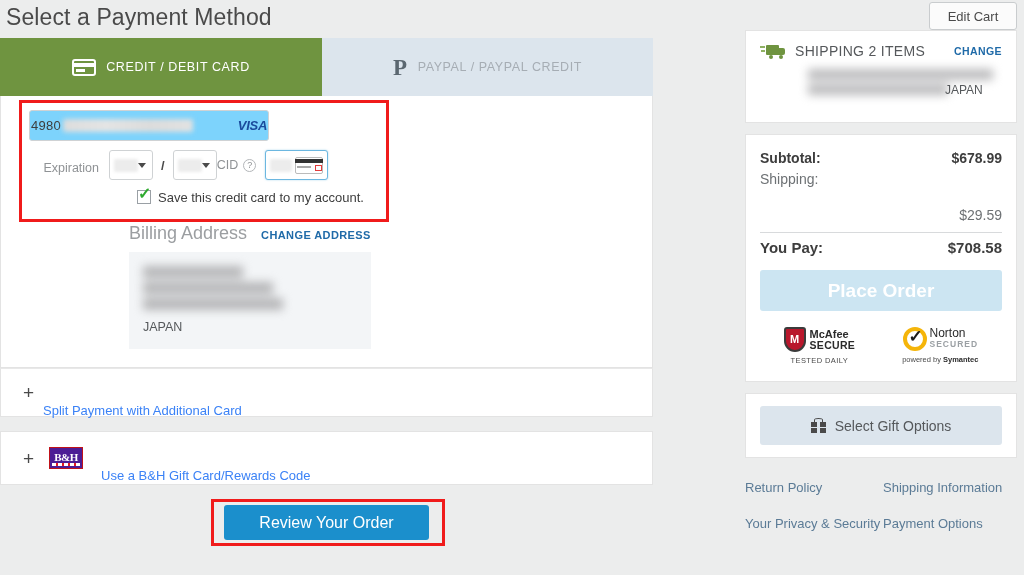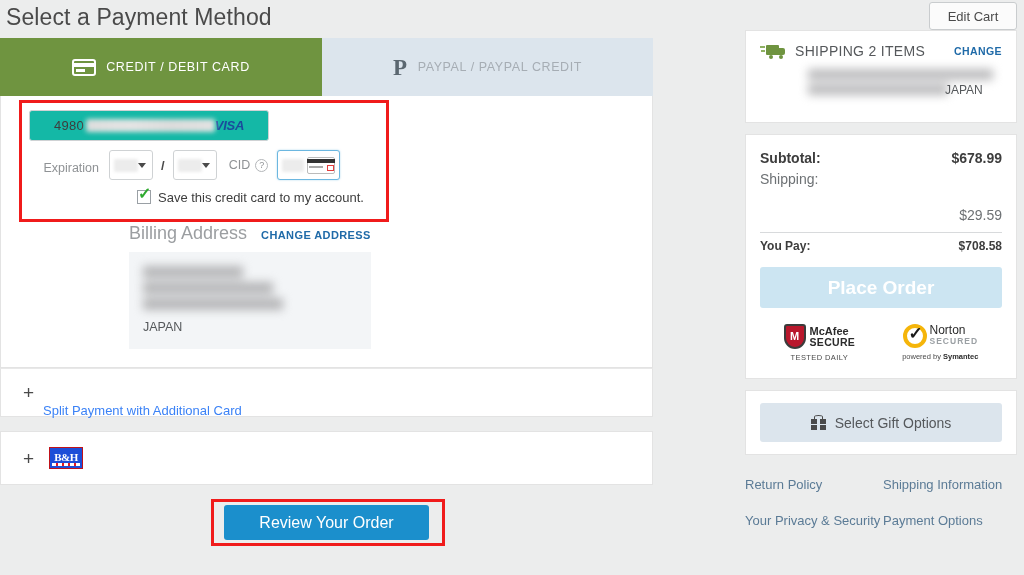--- a/index.html
+++ b/index.html
@@ -45,21 +45,21 @@
   }
   #redbox-card { left: 18px; top: 4px; width: 370px; height: 122px; }
 
   .form-row { display: flex; align-items: flex-start; margin-left: 28px; }
   .form-label {
     width: 80px; text-align: right; font-size: 12.5px; color: #8f9295;
     line-height: 15px; padding-top: 6px; padding-right: 10px;
   }
   .cardnum-field {
     width: 240px; height: 31px; border: 1px solid #cfd2d4; border-radius: 3px;
-    background: #14b8a6; display: flex; align-items: center; padding: 0 24px;
+    background: #7dd3fc; display: flex; align-items: center; padding: 0 1px;
     position: relative;
   }
   .cardnum-text { font-size: 13px; color: #3d3d3d; letter-spacing: .3px; }
   .blur-inline {
     display: inline-block; height: 13px; width: 130px; margin-left: 2px;
     background: linear-gradient(90deg,#dddddd,#e4e4e4,#dcdcdc,#e2e2e2);
     filter: blur(2.5px); border-radius: 2px;
   }
   .visa-mark {
     margin-left: auto; font-style: italic; font-weight: bold; font-size: 13px;
@@ -74,21 +74,21 @@
   .sel .sel-val {
     width: 24px; height: 13px; margin-left: 4px;
     background: #ececec; filter: blur(1.6px); border-radius: 2px;
   }
   .sel .caret {
     position: absolute; right: 6px; top: 50%; margin-top: -2px;
     width: 0; height: 0; border-left: 4px solid transparent;
     border-right: 4px solid transparent; border-top: 5px solid #4a4a4a;
   }
   .slash { margin: 0 8px; font-size: 13px; color: #4a4a4a; font-weight: 600; }
-  .cid-label { font-size: 12.5px; color: #8f9295; margin-left: 12px; }
+  .cid-label { font-size: 12.5px; color: #8f9295; }
   .help-circle {
     width: 13px; height: 13px; border: 1px solid #b3b6b9; border-radius: 50%;
     color: #8f9295; font-size: 9px; line-height: 11px; text-align: center;
     margin-left: 5px; display: inline-block;
   }
   .cid-field {
     margin-left: 9px; width: 63px; height: 30px; border: 1px solid #6cb7e0;
     border-radius: 3px; background: #fff; display: flex; align-items: center;
     padding: 0 4px; box-shadow: 0 0 2px rgba(108,183,224,.6);
   }
@@ -139,21 +139,21 @@
     display: flex; align-items: center; height: 49px; padding-left: 22px;
   }
   .acc-split { margin-top: 0; border-top: 1px solid #e8e8e8; }
   .acc-gift { margin-top: 14px; height: 54px; }
   .plus {
     font-size: 19px; color: #4a4a4a; font-weight: 400; width: 20px;
     line-height: 1;
   }
   .acc-label { font-size: 13px; color: #3b82f6; margin-top: 35px; }
   .bh-logo {
-    width: 34px; height: 22px; background: #1d4ed8; border: 1px solid #c0121a;
+    width: 34px; height: 22px; background: #4c1d95; border: 1px solid #c0121a;
     margin-left: 6px; margin-right: 18px; position: relative;
     display: flex; align-items: center; justify-content: center;
   }
   .bh-logo .bh-text {
     color: #ffffff; font-size: 11px; font-weight: bold; letter-spacing: -.5px;
     font-family: "Liberation Serif", serif; line-height: 1; margin-top: -2px;
   }
   .bh-logo::after {
     content: ""; position: absolute; left: 2px; right: 2px; bottom: 2px;
     height: 3px; background: repeating-linear-gradient(90deg,#fff 0 4px,#e31b23 4px 6px);
@@ -207,21 +207,21 @@
   }
   .ship-country { position: absolute; left: 185px; top: 16px; font-size: 12px; color: #55585b; }
 
   .totals-box { margin-top: 11px; padding: 13px 14px 16px 14px; }
   .tot-row { display: flex; justify-content: space-between; font-size: 14px; line-height: 21px; }
   .tot-label-bold { color: #3d3d3d; font-weight: bold; }
   .tot-label { color: #6d7174; }
   .tot-val-bold { color: #3d3d3d; font-weight: bold; }
   .tot-val { color: #6d7174; margin-top: 36px; }
   .tot-divider { border-top: 1px solid #d8dadc; margin: 6px 0 6px 0; }
-  .youpay-row { display: flex; justify-content: space-between; font-size: 12px; }
+  .youpay-row { display: flex; justify-content: space-between; font-size: 15px; }
 
   .place-order {
     width: 100%; height: 41px; background: #cce5f2; border: none; border-radius: 3px;
     color: #ffffff; font-size: 19px; font-weight: bold; margin-top: 14px;
     cursor: pointer; font-family: "Liberation Sans", sans-serif;
   }
 
   .badges { display: flex; justify-content: space-around; margin-top: 16px; }
   .badge { text-align: center; }
   .mcafee-row { display: flex; align-items: center; justify-content: center; gap: 4px; }
@@ -361,20 +361,21 @@
     <div class="acc-row acc-split">
       <span class="plus">+</span>
       <span class="acc-label">Split Payment with Additional Card</span>
     </div>
 
     <div class="acc-row acc-gift">
       <span class="plus">+</span>
       <span class="bh-logo">
         <span class="bh-text">B&amp;H</span>
       </span>
+      <span class="acc-label">Use a B&amp;H Gift Card/Rewards Code</span>
     </div>
 
     <div class="review-wrap">
       <div class="redbox" id="redbox-review"></div>
       <button class="review-btn">Review Your Order</button>
     </div>
 
   </div>
 
   <div class="right-col">

